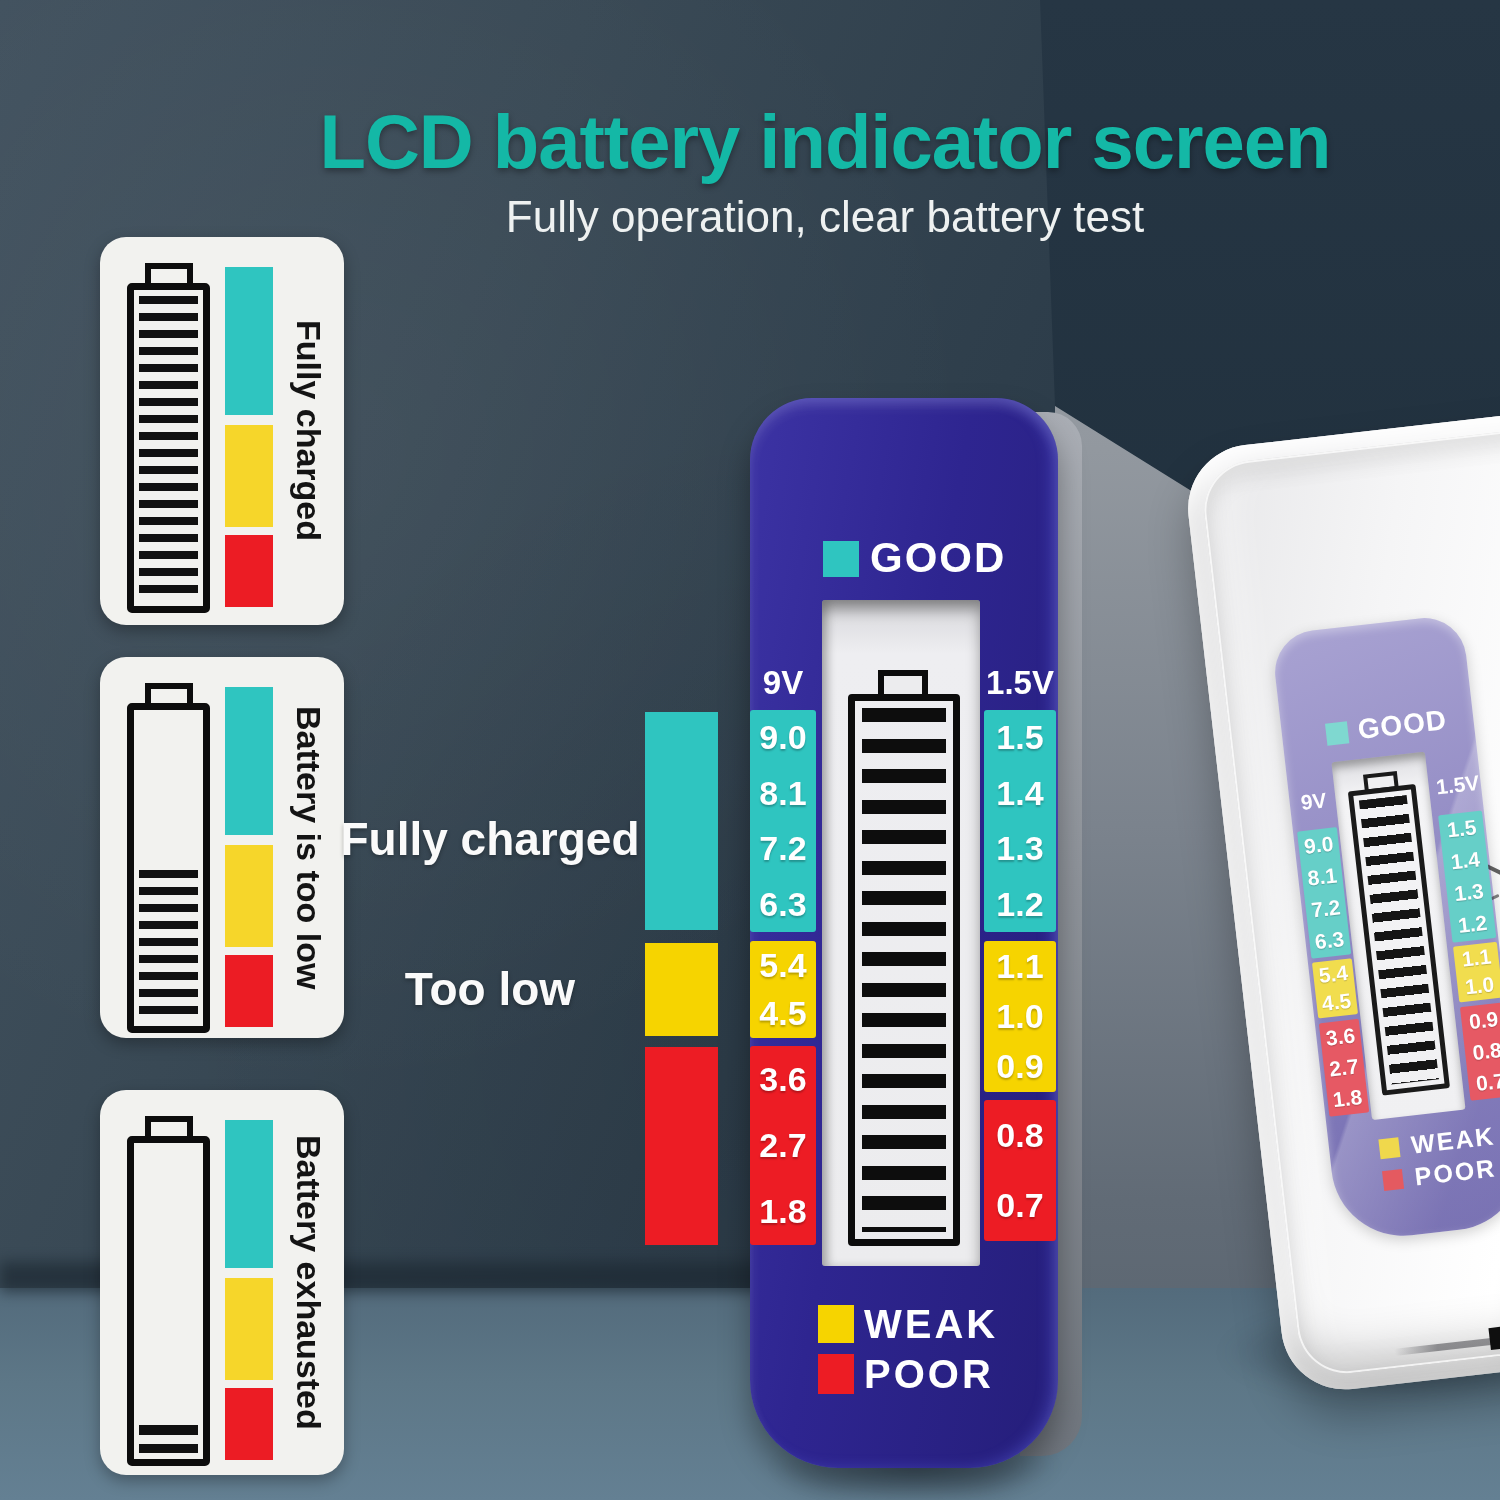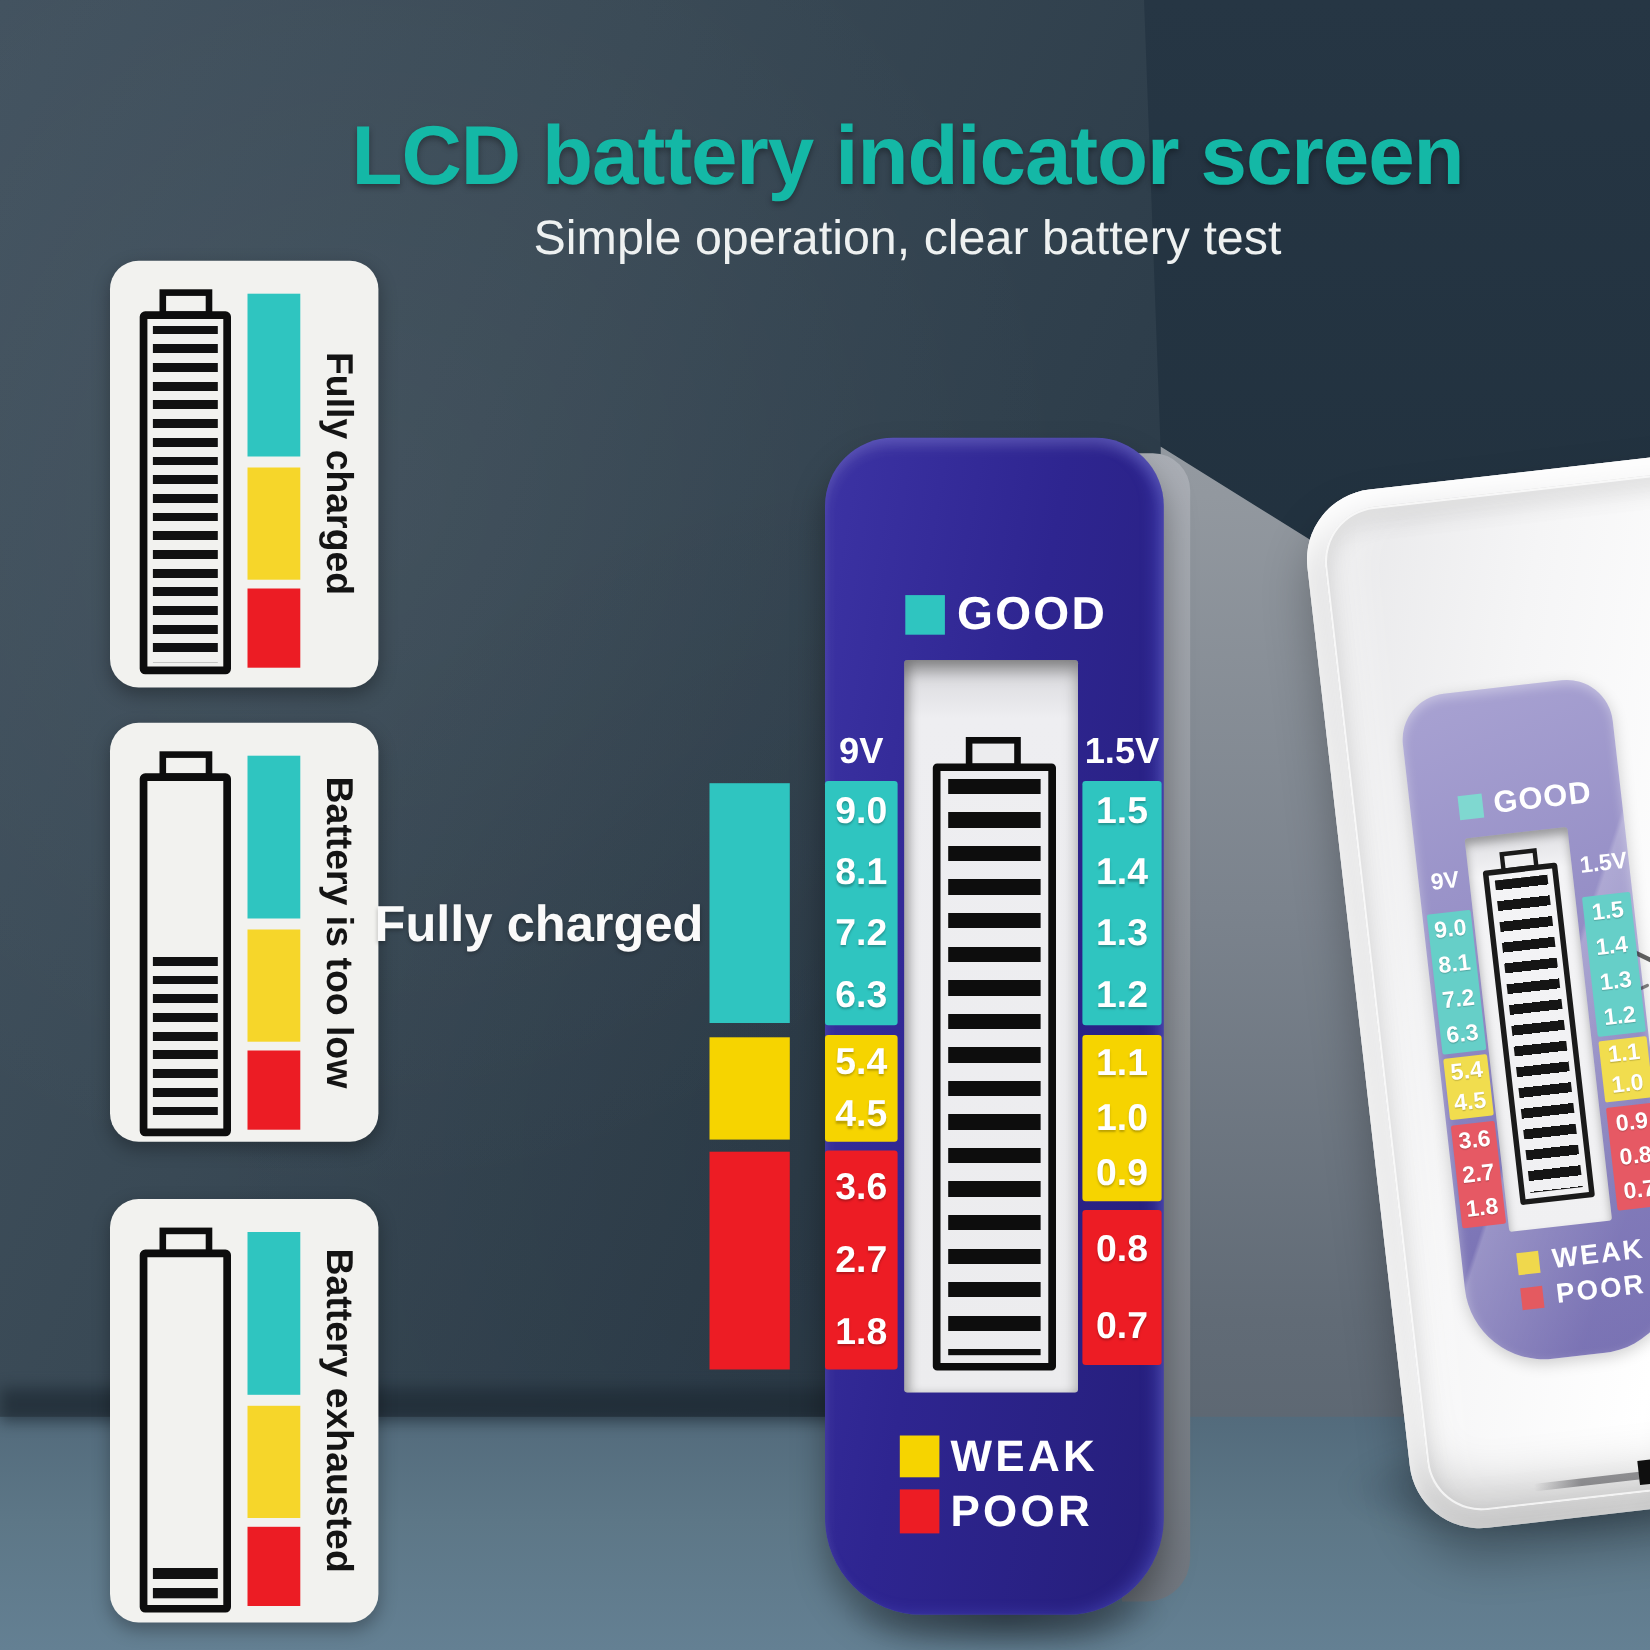--- a/index.html
+++ b/index.html
@@ -153,21 +153,21 @@
 
 <div class="canvas">
 
   <div class="bg-wall"></div>
   <div class="bg-dark-corner"></div>
   <div class="bg-beam"></div>
   <div class="bg-floor"></div>
   <div class="bg-floor-edge"></div>
 
   <div class="title">LCD battery indicator screen</div>
-  <div class="subtitle">Simple operation, clear battery test</div>
+  <div class="subtitle">Fully operation, clear battery test</div>
 
   <div class="card c1">
     <div class="batt">
       <div class="nub"></div>
       <div class="bbody">
         <div class="bfill f-full"></div>
       </div>
     </div>
     <div class="bar">
       <div class="seg teal"></div>
@@ -201,20 +201,21 @@
     </div>
     <div class="bar">
       <div class="seg teal"></div>
       <div class="seg yellow"></div>
       <div class="seg red"></div>
     </div>
     <div class="vlabel">Battery exhausted</div>
   </div>
 
   <div class="key-label kl1">Fully charged</div>
+  <div class="key-label kl2">Too low</div>
   <div class="kb kb-teal"></div>
   <div class="kb kb-yellow"></div>
   <div class="kb kb-red"></div>
 
   <div class="device-shadow"></div>
   <div class="device">
     <div class="extrude"></div>
     <div class="dbody"></div>
     <div class="d-good-sq"></div>
     <div class="d-good-tx">GOOD</div>

